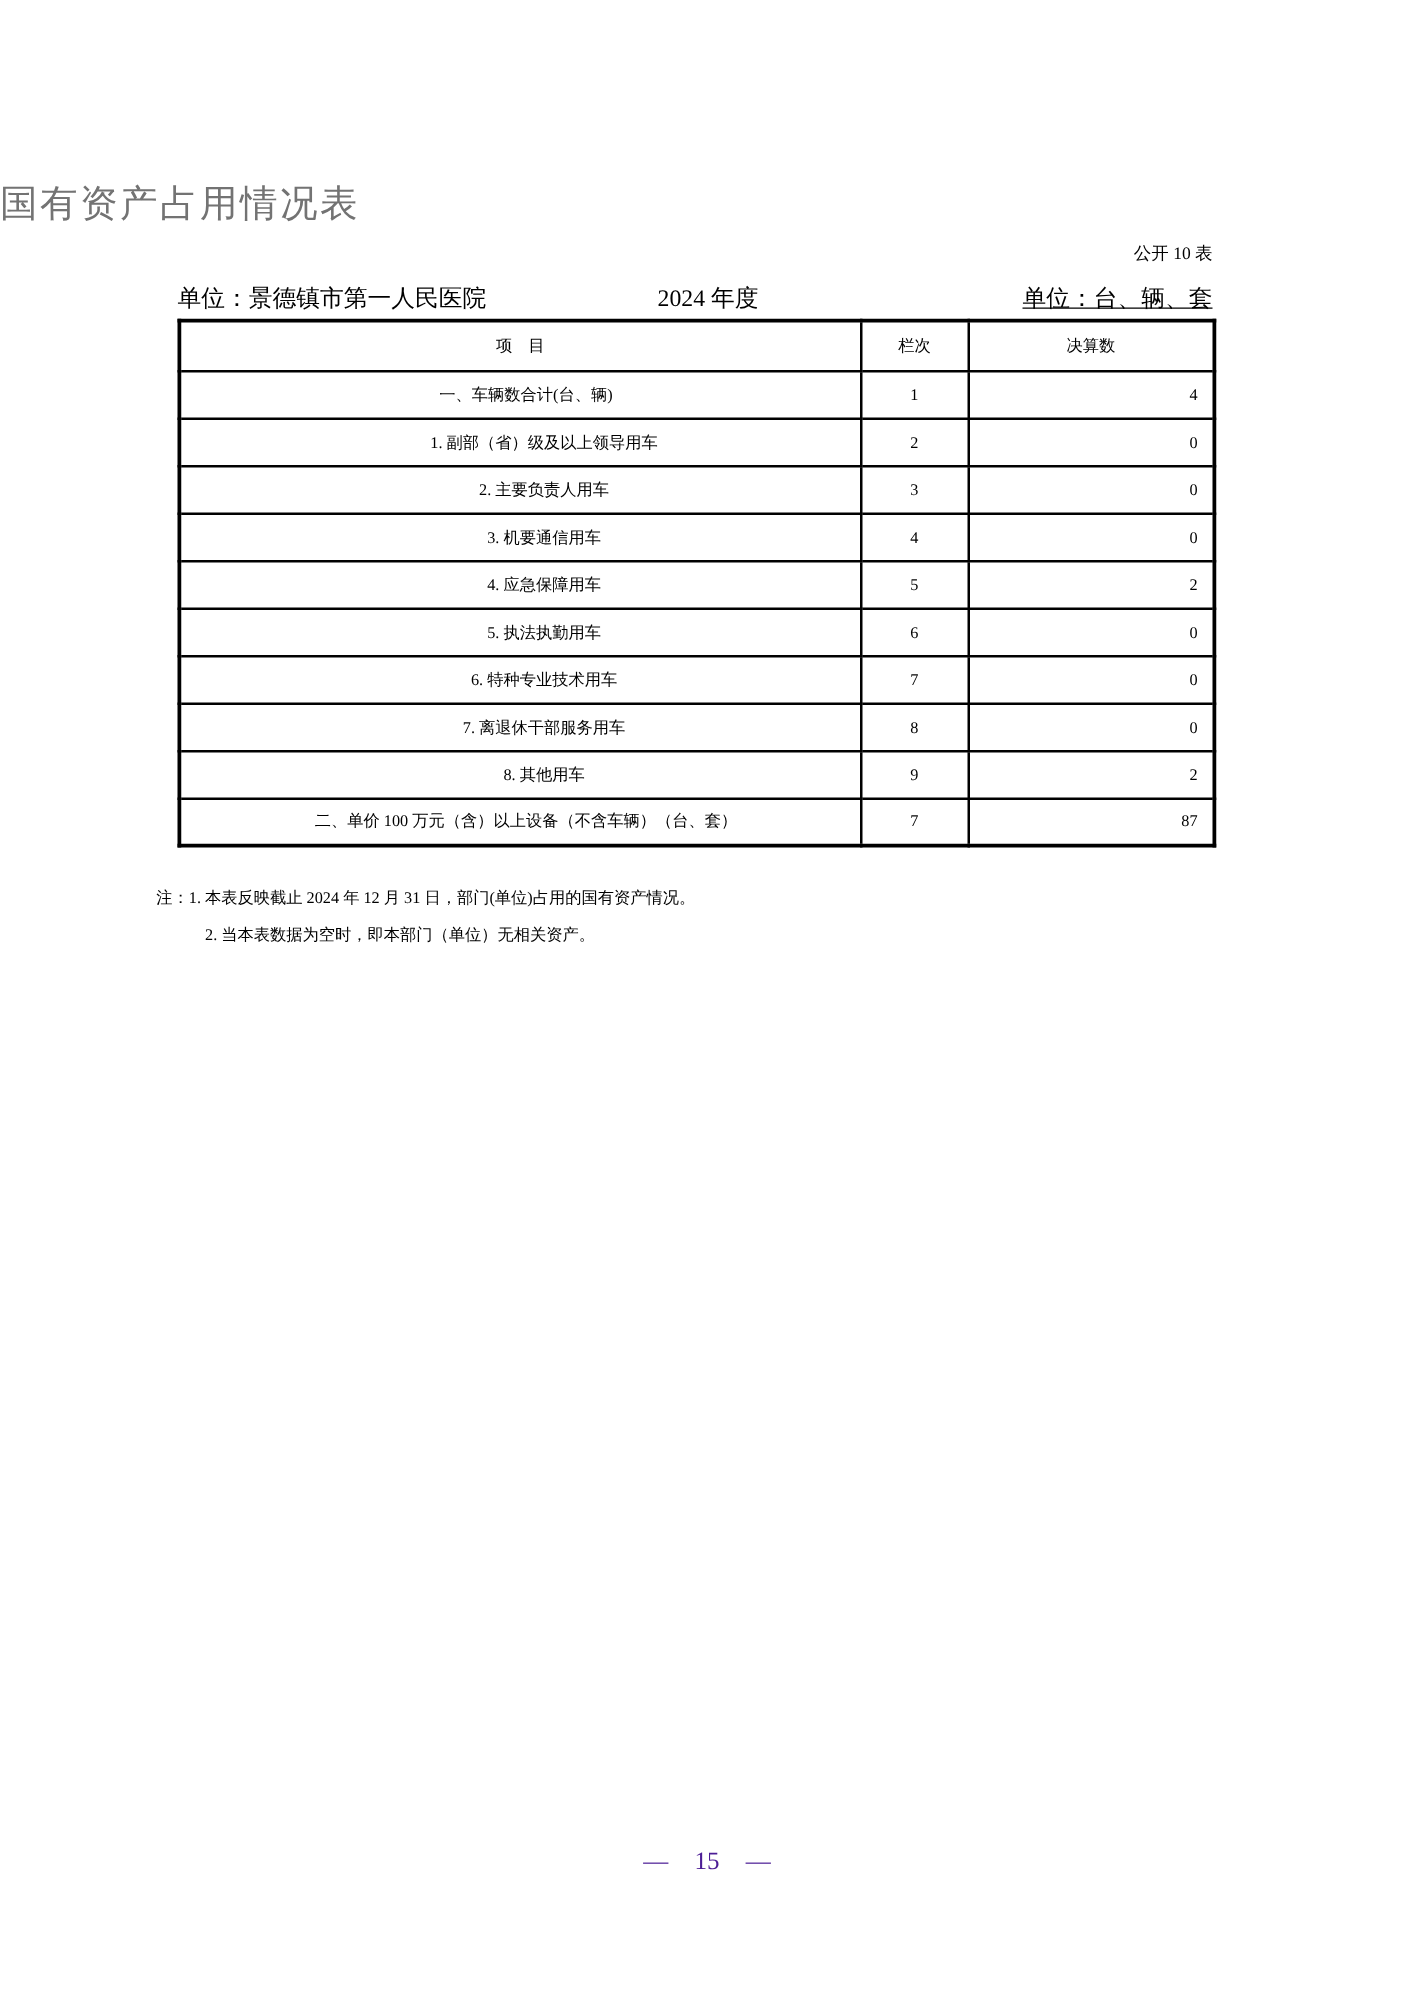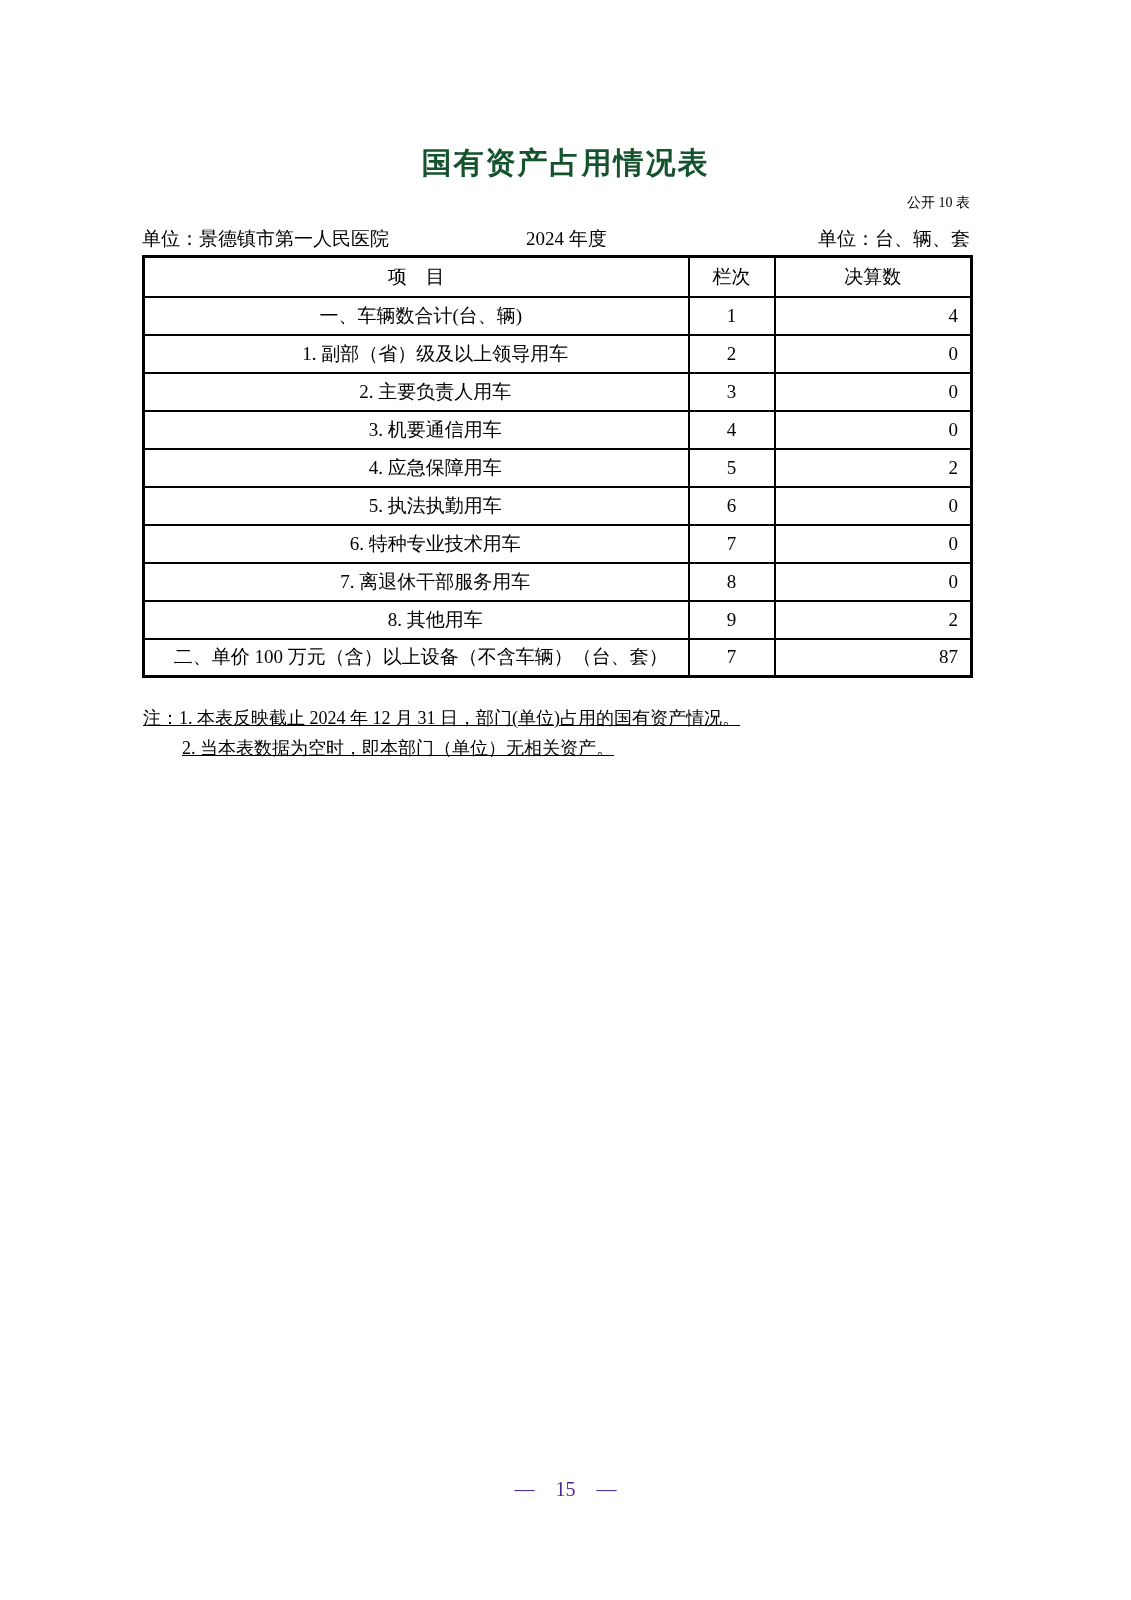--- a/index.html
+++ b/index.html
@@ -13,26 +13,25 @@
     width: 1131px;
     height: 1600px;
     background: #ffffff;
     overflow: hidden;
   }
   .title {
     position: absolute;
     top: 143px;
     left: 0;
     width: 100%;
-    text-align: center;
     font-family: "Liberation Sans", "DejaVu Sans", sans-serif;
-    font-weight: 700;
+    font-weight: 400;
     font-size: 30px;
     letter-spacing: 2px;
-    color: #14532d;
+    color: #737373;
   }
   .meta-ref {
     position: absolute;
     top: 194px;
     left: 142px;
     width: 828px;
     text-align: right;
     font-size: 14px;
   }
   .meta-row {
@@ -40,29 +39,29 @@
     top: 226px;
     left: 142px;
     width: 828px;
     display: flex;
     align-items: baseline;
     font-size: 19px;
     gap: 41px;
   }
   .meta-unit { width: 343px; }
   .meta-year { }
-  .meta-measure { margin-left: auto; }
+  .meta-measure { margin-left: auto; text-decoration: underline; }
   table.asset {
     position: absolute;
     top: 255px;
     left: 142px;
     width: 828px;
     border-collapse: collapse;
     table-layout: fixed;
-    font-size: 19px;
+    font-size: 13px;
   }
   table.asset th, table.asset td {
     border: 2px solid #000000;
     font-weight: normal;
     overflow: hidden;
     white-space: nowrap;
   }
   table.asset { border: 3px solid #000000; }
   col.c-item { width: 545px; }
   col.c-col  { width: 86px;  }
@@ -76,25 +75,24 @@
     height: 38px;
     vertical-align: middle;
   }
   td.item { text-align: center; padding-left: 9px; }
   td.colno { text-align: center; }
   td.value { text-align: right; padding-right: 12px; }
   tbody tr:nth-child(n+2):nth-child(-n+9) td.item { padding-left: 38px; }
   .notes {
     position: absolute;
     top: 703px;
-    left: 143px;
+    left: 125px;
     width: 828px;
-    font-size: 18px;
+    font-size: 13px;
     line-height: 30px;
-    text-decoration: underline;
   }
   .note-2 { padding-left: 39px; }
   .footer {
     position: absolute;
     top: 1478px;
     left: 0;
     width: 100%;
     text-align: center;
     font-size: 20px;
     word-spacing: 16px;

